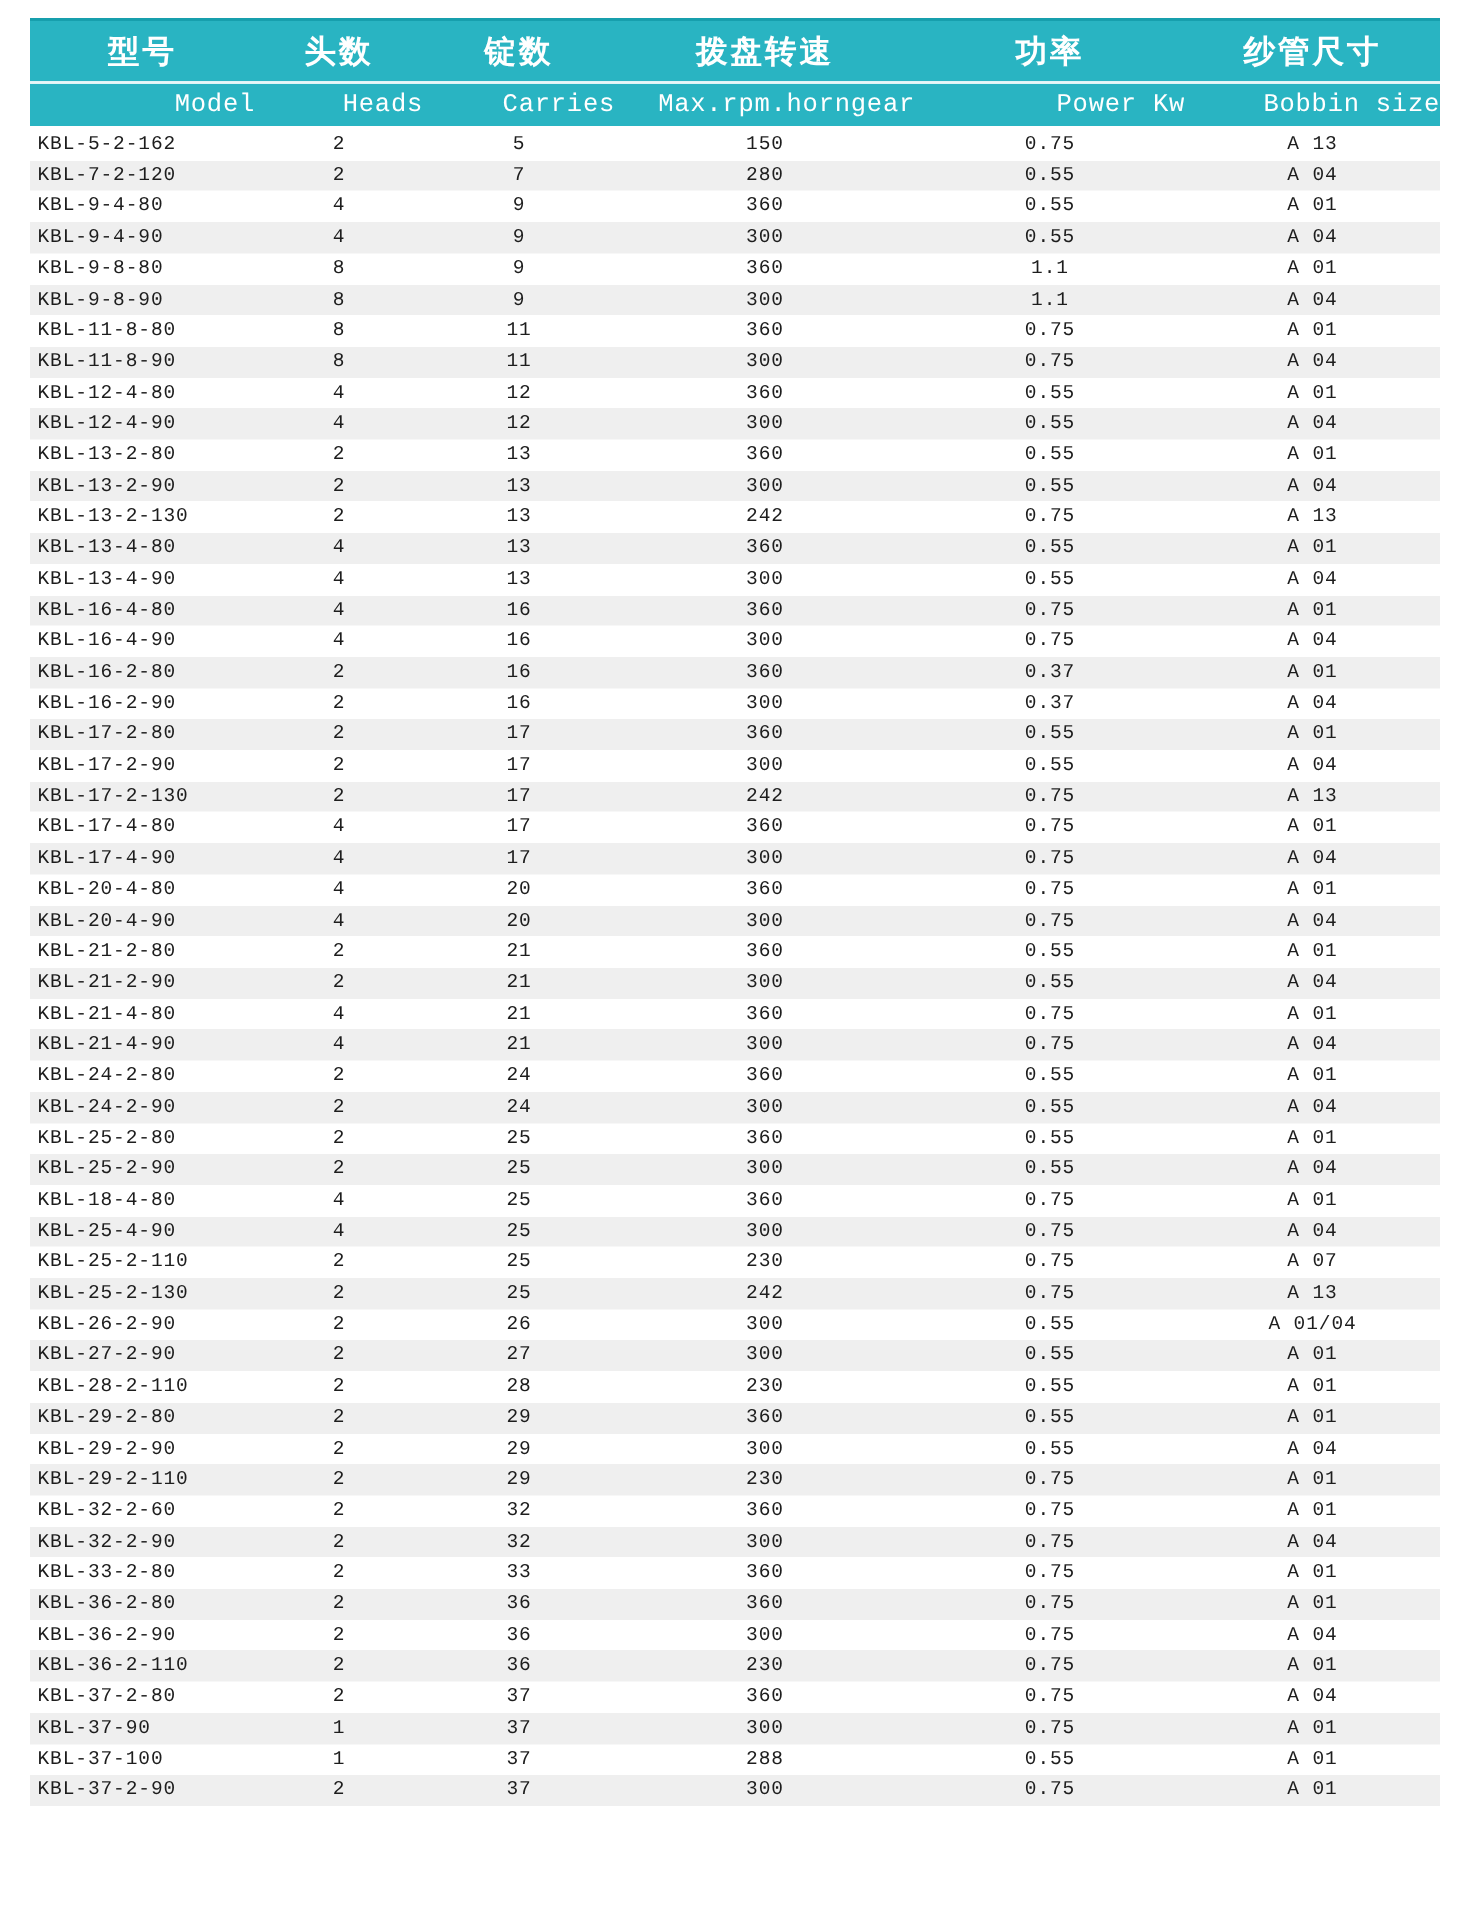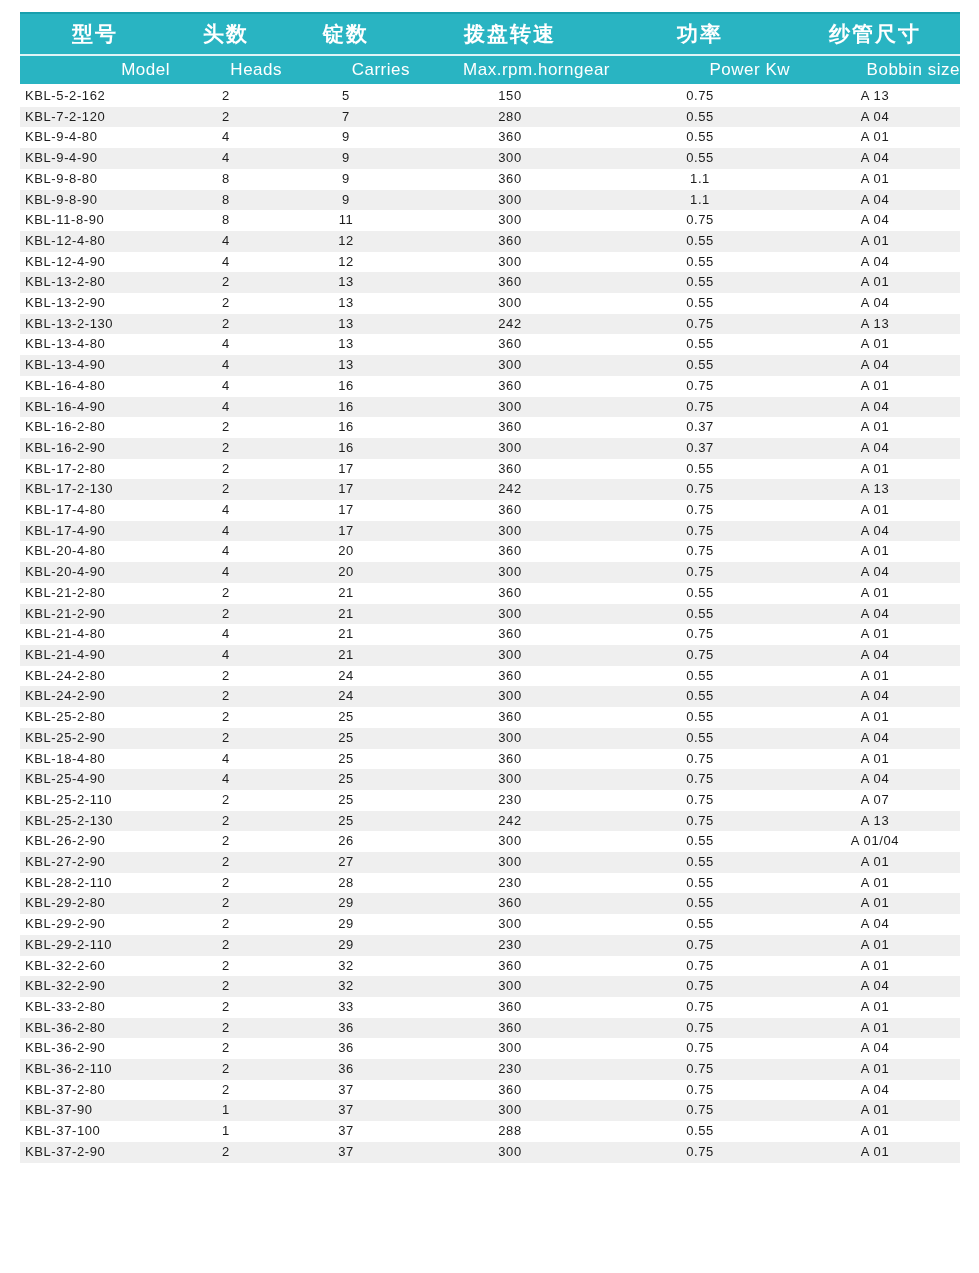--- a/index.html
+++ b/index.html
@@ -21,20 +21,21 @@
   .page {
     width: 979px;
     height: 1273px;
     padding: 12px 19px 0 20px;
     background: var(--page-bg);
   }
   table.spec-table {
     width: 940px;
     border-collapse: collapse;
     table-layout: fixed;
+    font-family: Liberation Mono, monospace;
   }
   thead th {
     background: var(--header-bg);
     color: var(--header-text);
     font-weight: bold;
     text-align: center;
     vertical-align: middle;
   }
   thead tr.zh-row th {
     height: 42px;
@@ -152,20 +153,28 @@
         </tr>
         <tr>
           <td>KBL-9-8-90</td>
           <td>8</td>
           <td>9</td>
           <td>300</td>
           <td>1.1</td>
           <td>A 04</td>
         </tr>
         <tr>
+          <td>KBL-11-8-80</td>
+          <td>8</td>
+          <td>11</td>
+          <td>360</td>
+          <td>0.75</td>
+          <td>A 01</td>
+        </tr>
+        <tr>
           <td>KBL-11-8-90</td>
           <td>8</td>
           <td>11</td>
           <td>300</td>
           <td>0.75</td>
           <td>A 04</td>
         </tr>
         <tr>
           <td>KBL-12-4-80</td>
           <td>4</td>
@@ -254,20 +263,28 @@
           <td>0.37</td>
           <td>A 04</td>
         </tr>
         <tr>
           <td>KBL-17-2-80</td>
           <td>2</td>
           <td>17</td>
           <td>360</td>
           <td>0.55</td>
           <td>A 01</td>
+        </tr>
+        <tr>
+          <td>KBL-17-2-90</td>
+          <td>2</td>
+          <td>17</td>
+          <td>300</td>
+          <td>0.55</td>
+          <td>A 04</td>
         </tr>
         <tr>
           <td>KBL-17-2-130</td>
           <td>2</td>
           <td>17</td>
           <td>242</td>
           <td>0.75</td>
           <td>A 13</td>
         </tr>
         <tr>

